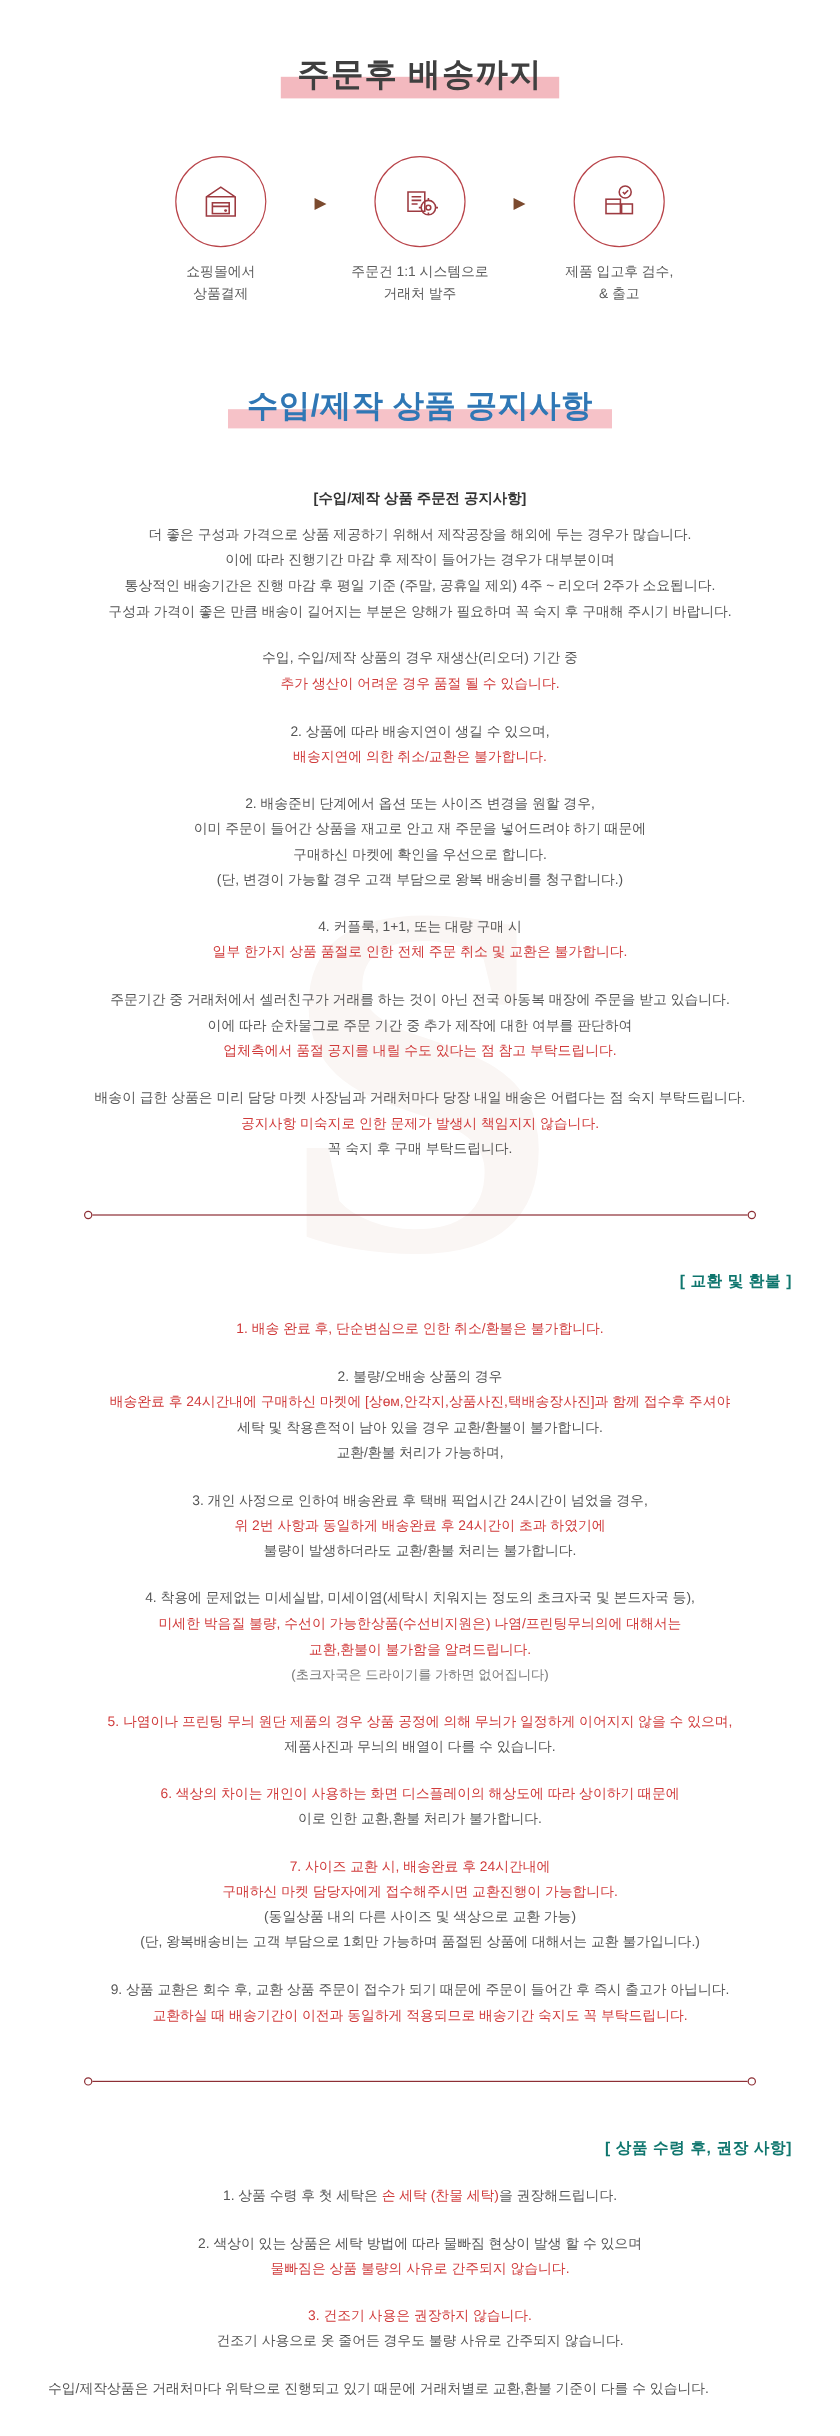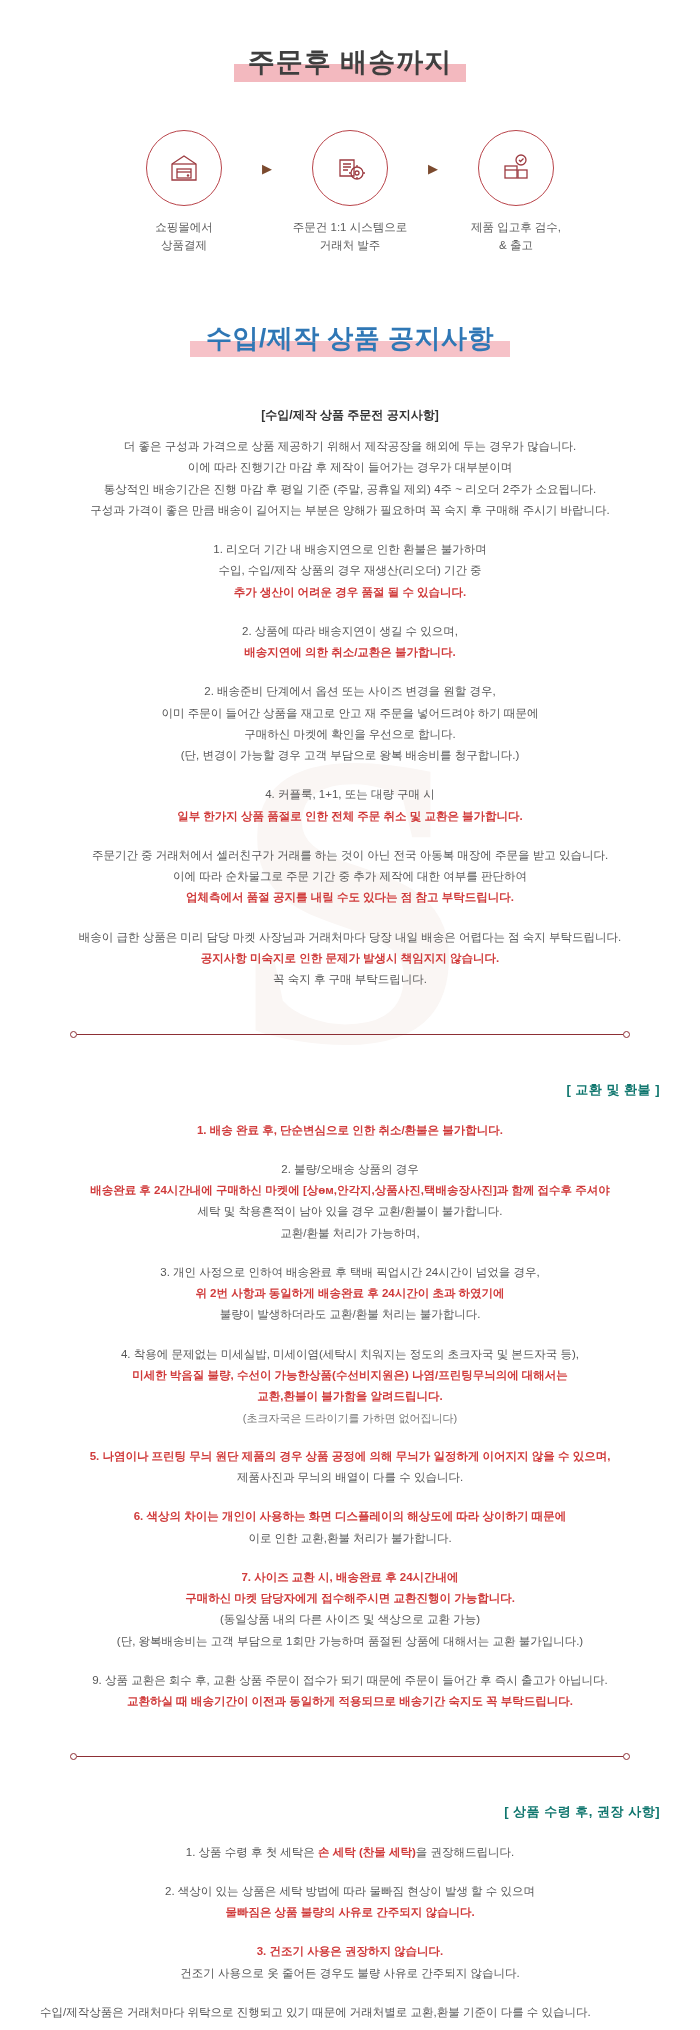--- a/index.html
+++ b/index.html
@@ -127,21 +127,21 @@
     line-height: 1.85;
     color: #555;
     padding: 0 40px;
   }
   .block-head {
     font-weight: 700;
     color: #333;
     font-size: 12px;
     margin-bottom: 10px;
   }
-  .red-b { color: #d03b3b; font-weight: 700; }
+  .red-b { color: #d03b3b; font-weight: 400; }
   .mt28 { margin-top: 28px; }
   .mt36 { margin-top: 36px; }
   .mt44 { margin-top: 44px; }
 
   
   .divider {
     display: flex;
     align-items: center;
     justify-content: center;
     margin: 40px auto;
@@ -252,21 +252,20 @@
     <div class="block mt44">
       <div class="block-head">[수입/제작 상품 주문전 공지사항]</div>
       <div>
         <div>더 좋은 구성과 가격으로 상품 제공하기 위해서 제작공장을 해외에 두는 경우가 많습니다.</div>
         <div>이에 따라 진행기간 마감 후 제작이 들어가는 경우가 대부분이며</div>
         <div>통상적인 배송기간은 진행 마감 후 평일 기준 (주말, 공휴일 제외) 4주 ~ 리오더 2주가 소요됩니다.</div>
         <div>구성과 가격이 좋은 만큼 배송이 길어지는 부분은 양해가 필요하며 꼭 숙지 후 구매해 주시기 바랍니다.</div>
       </div>
 
       <div class="para mt28">
-        <div>1. 리오더 기간 내 배송지연으로 인한 환불은 불가하며</div>
         <div>수입, 수입/제작 상품의 경우 재생산(리오더) 기간 중</div>
         <div class="red-b">추가 생산이 어려운 경우 품절 될 수 있습니다.</div>
       </div>
 
       <div class="para">
         <div>2. 상품에 따라 배송지연이 생길 수 있으며,</div>
         <div class="red-b">배송지연에 의한 취소/교환은 불가합니다.</div>
       </div>
 
       <div class="para">

